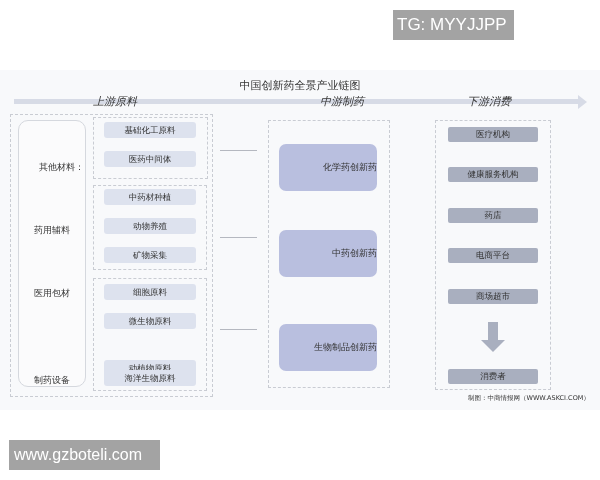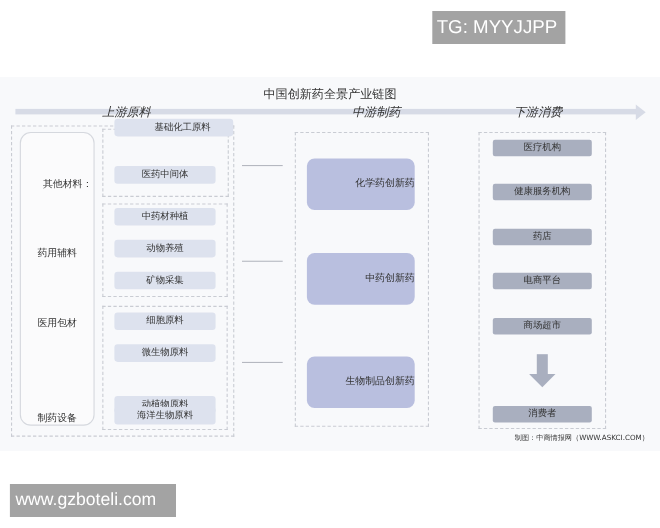--- a/index.html
+++ b/index.html
@@ -37,21 +37,21 @@
 <div class="stage" style="left:467px;">下游消费</div>
 
 <div class="dash" style="left:10px; top:114px; width:203px; height:283px;"></div>
 <div class="rounded" style="left:18px; top:120px; width:68px; height:267px;"></div>
 <div class="label-left" style="left:27px; top:161px;margin-left:12px;">其他材料：</div>
 <div class="label-left" style="left:34px; top:224px;">药用辅料</div>
 <div class="label-left" style="left:34px; top:287px;">医用包材</div>
 <div class="label-left" style="left:34px; top:330px;margin-top:44px;">制药设备</div>
 
 <div class="dash" style="left:93px; top:117px; width:115px; height:62px;"></div>
-<div class="pill" style="left:104px; top:108px; width:92px;padding-left:16px;">基础化工原料</div>
+<div class="pill" style="left:104px; top:122px; width:92px;">基础化工原料</div>
 <div class="pill" style="left:104px; top:151px; width:92px;">医药中间体</div>
 
 <div class="dash" style="left:93px; top:185px; width:114px; height:85px;"></div>
 <div class="pill" style="left:104px; top:189px; width:92px;">中药材种植</div>
 <div class="pill" style="left:104px; top:218px; width:92px;">动物养殖</div>
 <div class="pill" style="left:104px; top:247px; width:92px;">矿物采集</div>
 
 <div class="dash" style="left:93px; top:278px; width:114px; height:113px;"></div>
 <div class="pill" style="left:104px; top:284px; width:92px;">细胞原料</div>
 <div class="pill" style="left:104px; top:313px; width:92px;">微生物原料</div>

